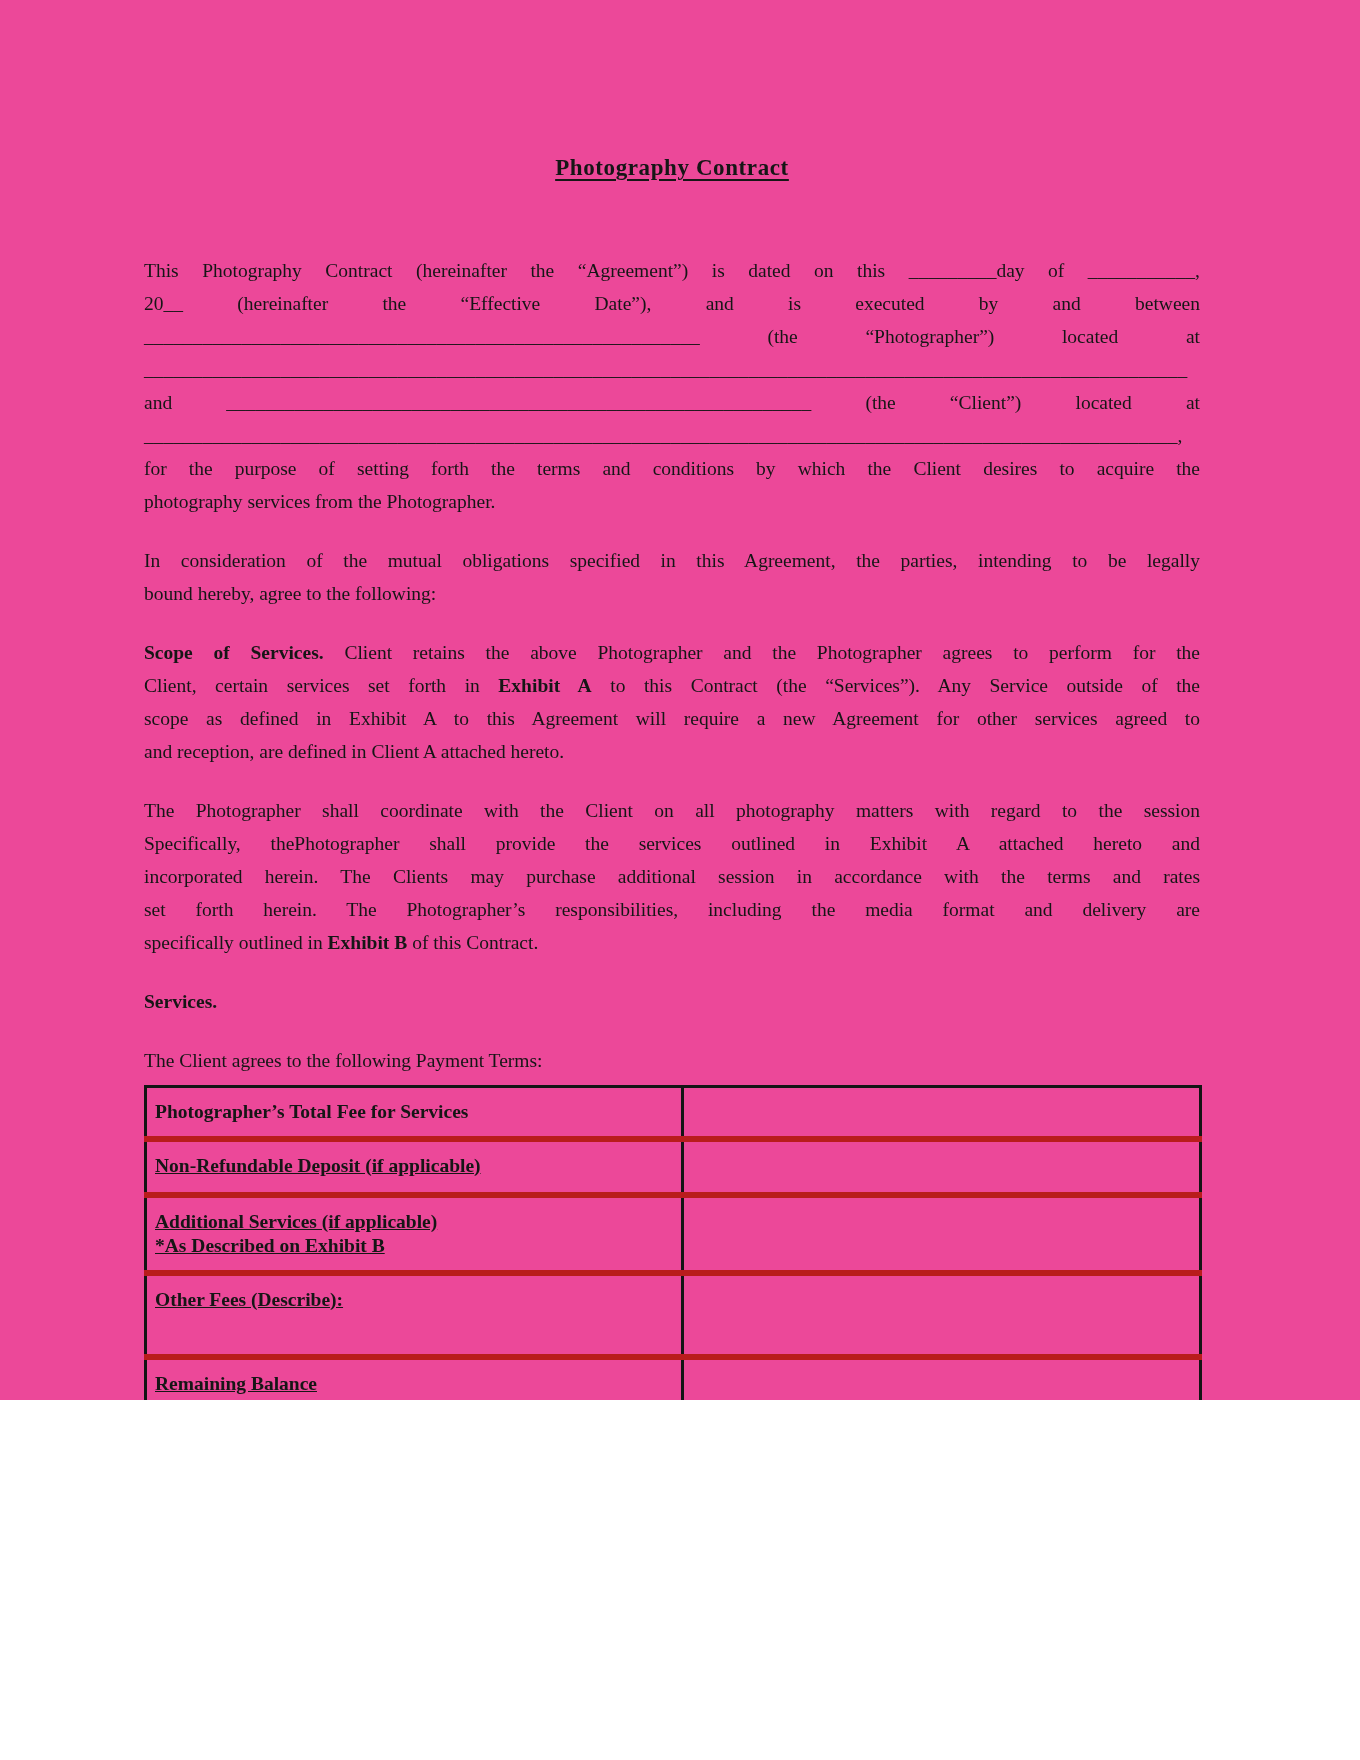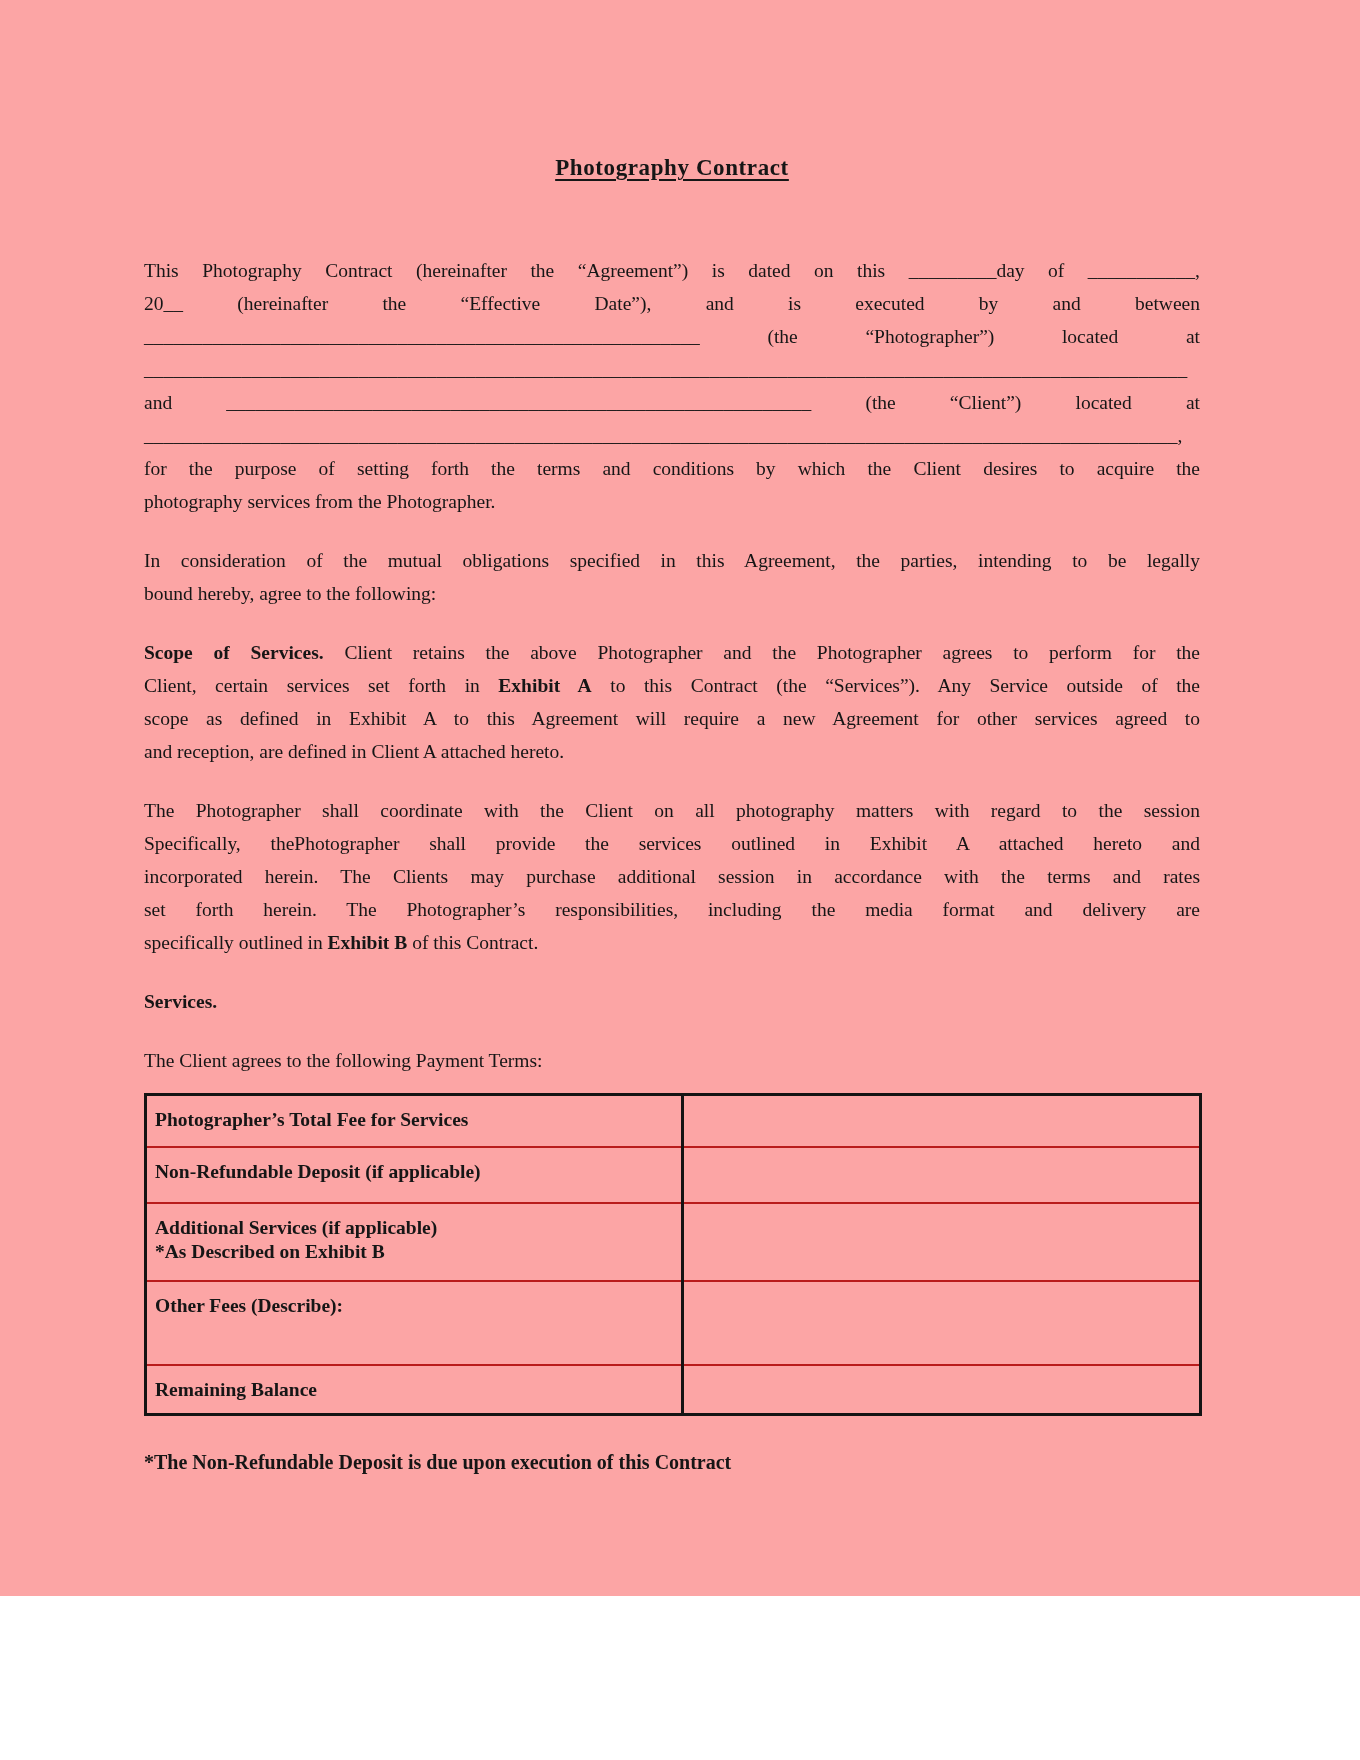--- a/index.html
+++ b/index.html
@@ -3,22 +3,22 @@
 <meta charset="utf-8">
 <style>
   html, body {
     margin: 0;
     padding: 0;
     background: #ffffff;
   }
   .page {
     position: relative;
     width: 1360px;
-    height: 1596px;
-    background: #fca5a5;
+    height: 1400px;
+    background: #ec4899;
     overflow: hidden;
     font-family: "Liberation Serif", "DejaVu Serif", serif;
     color: #161616;
   }
   .doc {
     position: absolute;
     left: 144px;
     top: 153px;
     width: 1056px;
   }
@@ -48,36 +48,36 @@
     font-size: 19.5px;
     line-height: 33px;
     font-weight: 700;
     margin: 0 0 26px 0;
   }
   .client-line { margin-bottom: 5px; }
   .fees {
     border-collapse: collapse;
     width: 1058px;
     table-layout: fixed;
-    margin: 16px 0 30px 0;
+    margin: 8px 0 30px 0;
     border: 3px solid #141414;
   }
   .fees td {
     vertical-align: top;
     padding: 12px 10px 4px 8px;
     box-sizing: border-box;
   }
   .fees .lc {
     width: 537px;
     border-right: 3px solid #141414;
     font-weight: 700;
     font-size: 19.5px;
   }
   .fees .lc div { line-height: 24px; }
-  .fees tr + tr td { border-top: 2px solid #b91c1c; }
+  .fees tr + tr td { border-top: 6px solid #b91c1c; text-decoration: underline; }
   .r0 td { height: 52px; }
   .r1 td { height: 56px; }
   .r2 td { height: 78px; }
   .r3 td { height: 84px; }
   .r4 td { height: 50px; }
   .footnote {
     font-size: 20px;
     line-height: 33px;
     font-weight: 700;
   }

